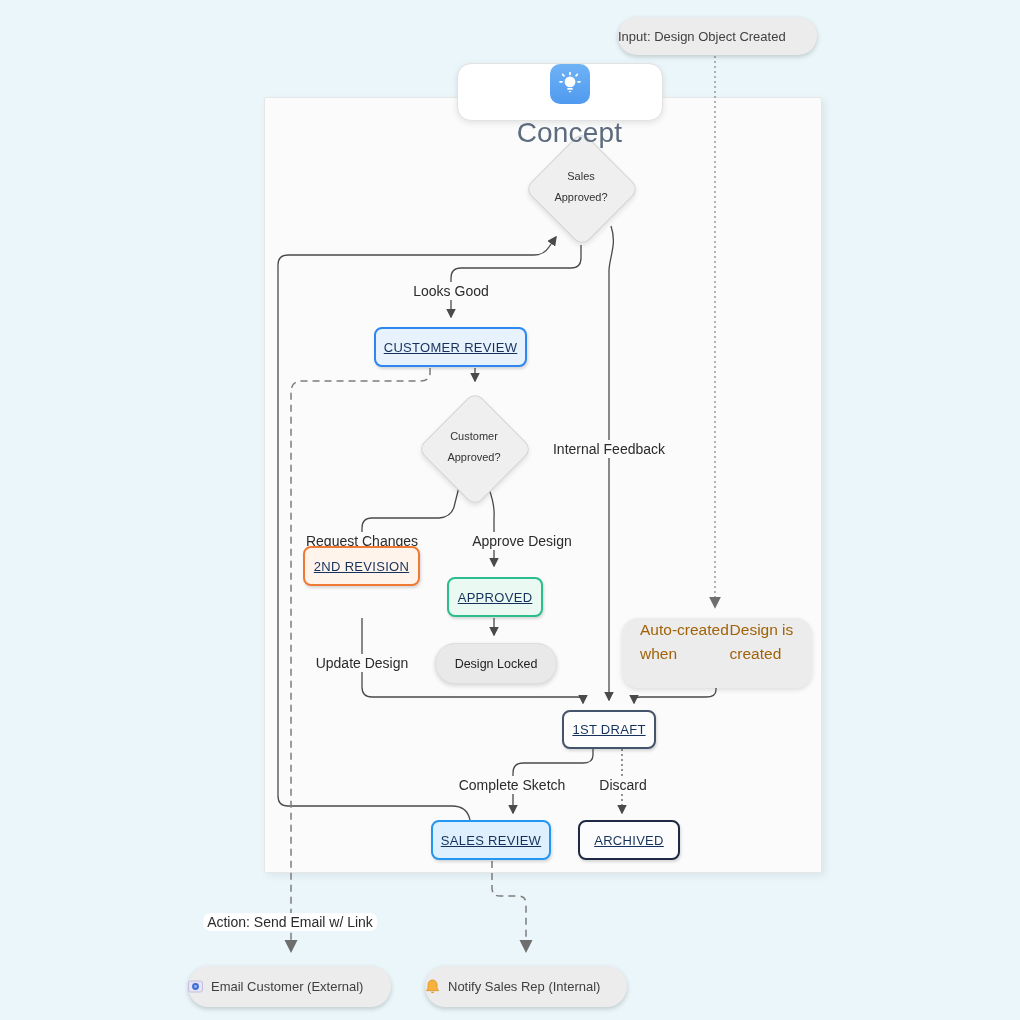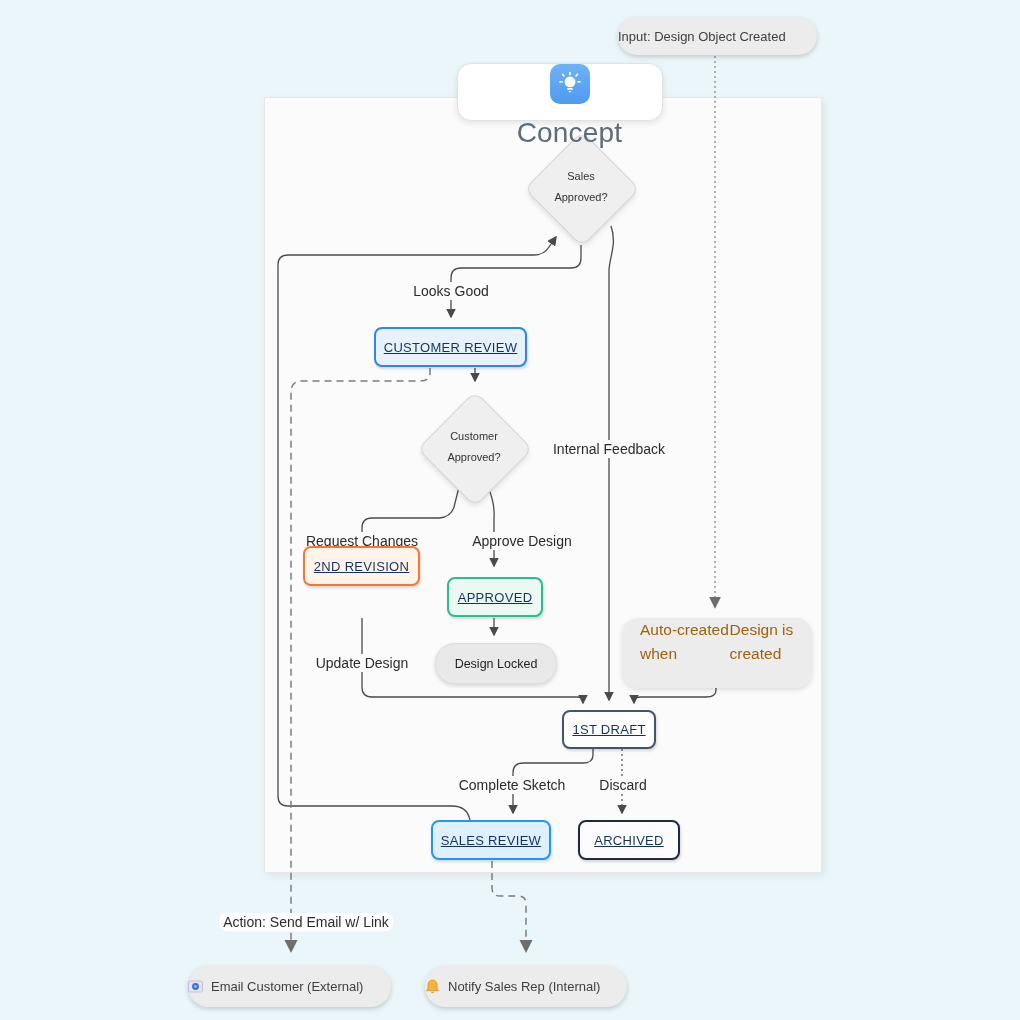--- a/index.html
+++ b/index.html
@@ -192,21 +192,21 @@
   <div>Design is created</div>
 </div>
 
 <div class="abs elabel" style="left:451px;top:291px;">Looks Good</div>
 <div class="abs elabel" style="left:609px;top:449px;">Internal Feedback</div>
 <div class="abs elabel" style="left:362px;top:541px;">Request Changes</div>
 <div class="abs elabel" style="left:494px;top:541px;margin-left:28px;">Approve Design</div>
 <div class="abs elabel" style="left:362px;top:663px;text-align:center;">Update Design</div>
 <div class="abs elabel" style="left:512px;top:785px;">Complete Sketch</div>
 <div class="abs elabel" style="left:623px;top:785px;">Discard</div>
-<div class="abs elabel on-bg" style="left:306px;top:922px;border-radius:7px;">Action: Send Email w/ Link</div>
+<div class="abs elabel on-bg" style="left:290px;top:922px;border-radius:7px;">Action: Send Email w/ Link</div>
 
 <div class="abs gray-pill email-pill">
   <span>
     <svg width="15" height="13" viewBox="0 0 15 13" style="display:block;">
       <rect x="0.5" y="1" width="14" height="11" rx="2" fill="#e7e4f6" stroke="#c4bede" stroke-width="1"></rect>
       <circle cx="7.5" cy="6.5" r="3.4" fill="#3b6fd4"></circle>
       <circle cx="7.5" cy="6.5" r="1.4" fill="#9db9ec"></circle>
     </svg>
   </span>
   <span>Email Customer (External)</span>

